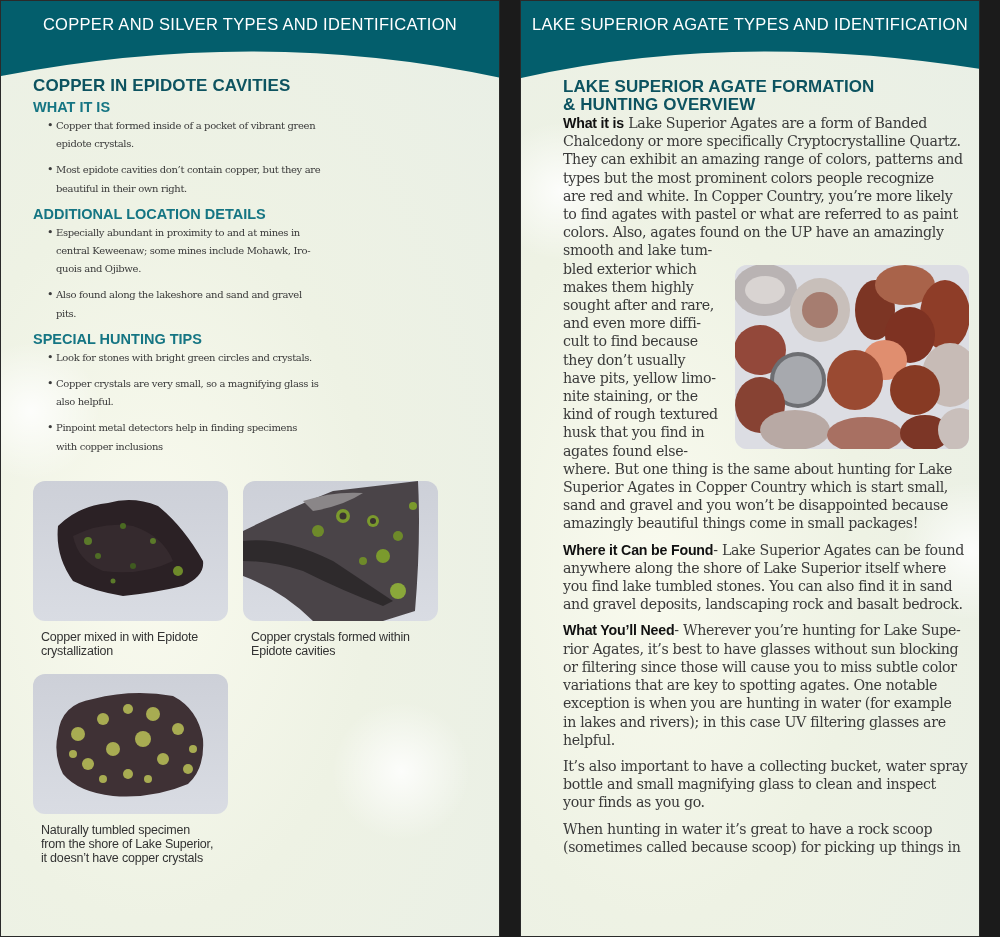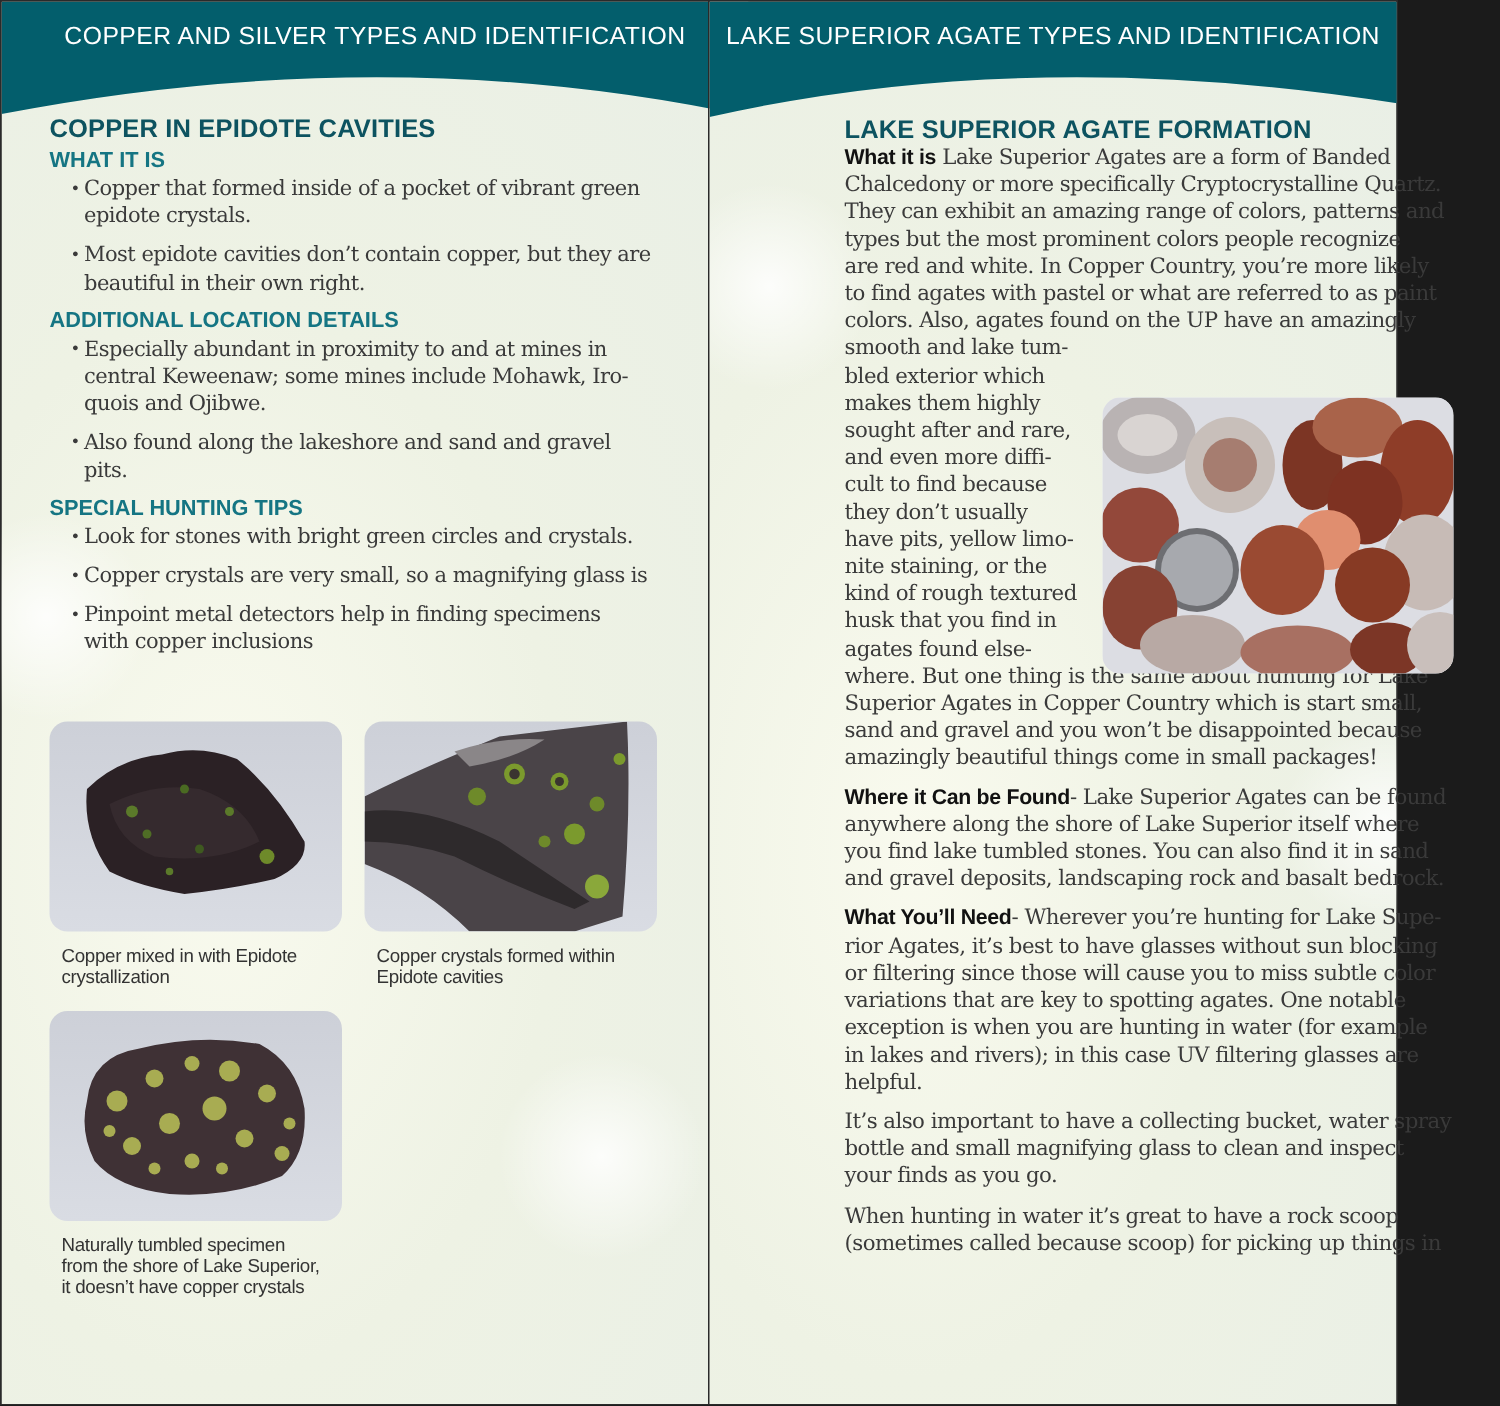--- a/index.html
+++ b/index.html
@@ -5,21 +5,21 @@
     * { box-sizing: border-box; margin: 0; padding: 0; }
     html, body { width: 1000px; height: 937px; overflow: hidden; background: #1b1b1b; }
     body { position: relative; font-family: "DejaVu Serif", serif; }
 
     .page {
       position: absolute; top: 0; height: 937px; width: 500px; overflow: hidden;
       background: radial-gradient(ellipse at 30% 60%, #f9faee 0%, #eef2e4 45%, #e9efe6 100%);
       border: 1px solid #2a2a2a;
     }
     .page.left { left: 0; width: 500px; padding-left: 16px; }
-    .page.right { left: 472px; width: 460px; text-decoration: underline; }
+    .page.right { left: 520px; width: 460px; text-decoration: underline; }
     .page .glow1 { position: absolute; width: 140px; height: 140px; border-radius: 50%;
       background: radial-gradient(circle, rgba(255,255,255,0.85) 0%, rgba(255,255,255,0) 70%); pointer-events:none; }
 
     .banner { position: absolute; left: 0; top: 0; width: 100%; height: 80px; }
     .banner svg { position: absolute; left: 0; top: 0; }
     .banner-title {
       position: absolute; left: 0; right: 0; top: 14px; text-align: center;
       color: #ffffff; font-family: "Liberation Sans", sans-serif; font-size: 16.5px;
       letter-spacing: 0.3px; font-weight: 400;
     }
@@ -30,21 +30,21 @@
     h1.section-title {
       font-family: "Liberation Sans", sans-serif; font-weight: 700; color: #0d5360;
       font-size: 17px; letter-spacing: 0.1px; line-height: 18px;
     }
     h2.sub {
       font-family: "Liberation Sans", sans-serif; font-weight: 700; color: #157583;
       font-size: 14.5px; line-height: 17px; margin-top: 4px;
     }
     ul.bullets { list-style: none; margin: 1px 0 6px 14px; }
     ul.bullets li {
-      position: relative; padding-left: 9px; font-size: 14px; line-height: 18.2px;
+      position: relative; padding-left: 9px; font-size: 10px; line-height: 18.2px;
       color: #3a3a3a; margin-bottom: 8px; font-family: "DejaVu Serif", serif;
       letter-spacing: -0.35px;
     }
     ul.bullets li::before { content: "•"; position: absolute; left: 0; top: 0; font-size: 11px; }
 
     .photo {
       position: absolute; border-radius: 12px; overflow: hidden;
       background: linear-gradient(180deg, #cdd0d8 0%, #d9dce3 100%);
     }
     .caption {
@@ -99,20 +99,21 @@
       </li>
     </ul>
 
     <h2 class="sub">SPECIAL HUNTING TIPS</h2>
     <ul class="bullets">
       <li>
         <span class="line">Look for stones with bright green circles and crystals.</span>
       </li>
       <li>
         <span class="line">Copper crystals are very small, so a magnifying glass is</span>
+        <span class="line">also helpful.</span>
       </li>
       <li>
         <span class="line">Pinpoint metal detectors help in finding specimens</span>
         <span class="line">with copper inclusions</span>
       </li>
     </ul>
   </div>
 
   <div class="photo" style="left:32px; top:480px; width:195px; height:140px;">
     <svg width="195" height="140" viewBox="0 0 195 140">
@@ -190,20 +191,21 @@
     <svg width="500" height="80" viewBox="0 0 500 80">
       <path d="M0 0 H500 V75 Q230 25 0 77 Z" fill="#035e6c"></path>
     </svg>
     <div class="banner-title">LAKE SUPERIOR AGATE TYPES AND IDENTIFICATION</div>
   </div>
 </div>
 
 <div class="content" style="left:563px; top:78px; width:410px;">
   <h1 class="section-title">
     <span class="line">LAKE SUPERIOR AGATE FORMATION</span>
+    <span class="line">&amp; HUNTING OVERVIEW</span>
   </h1>
 
   <div class="para para-block">
     <span class="line"><b>What it is</b><span> Lake Superior Agates are a form of Banded</span></span>
     <span class="line">Chalcedony or more specifically Cryptocrystalline Quartz.</span>
     <span class="line">They can exhibit an amazing range of colors, patterns and</span>
     <span class="line">types but the most prominent colors people recognize</span>
     <span class="line">are red and white. In Copper Country, you’re more likely</span>
     <span class="line">to find agates with pastel or what are referred to as paint</span>
     <span class="line">colors. Also, agates found on the UP have an amazingly</span>

